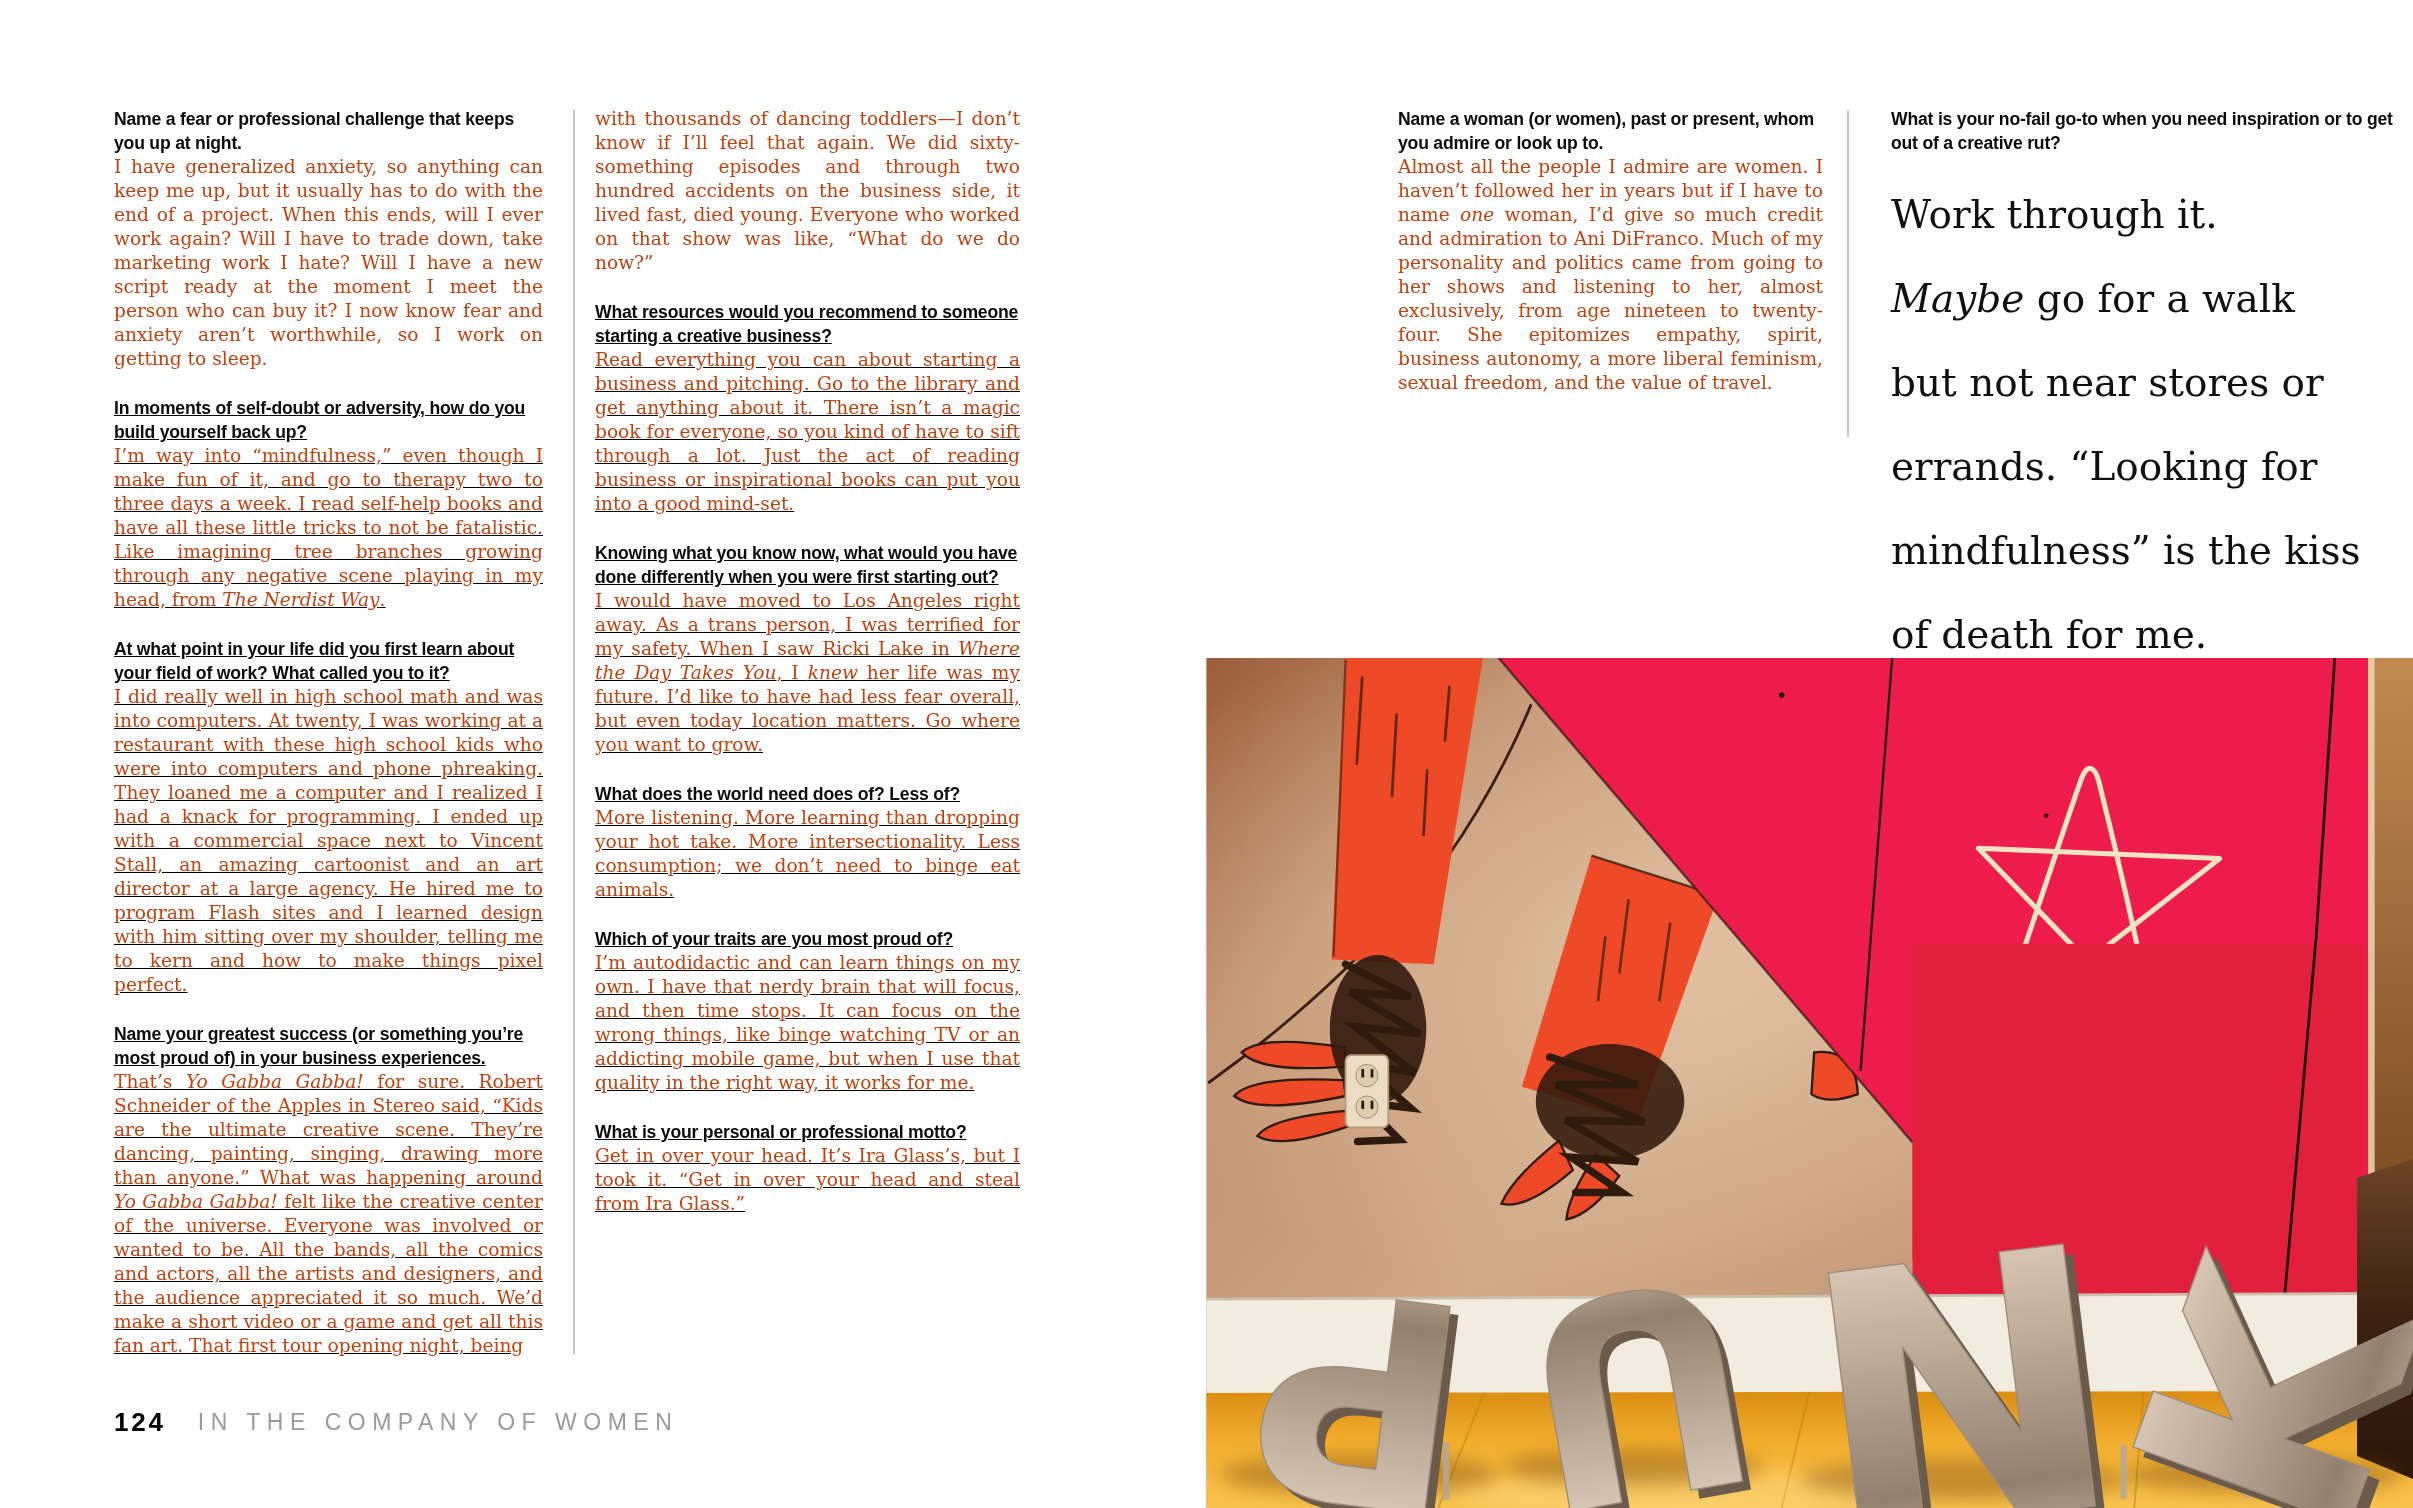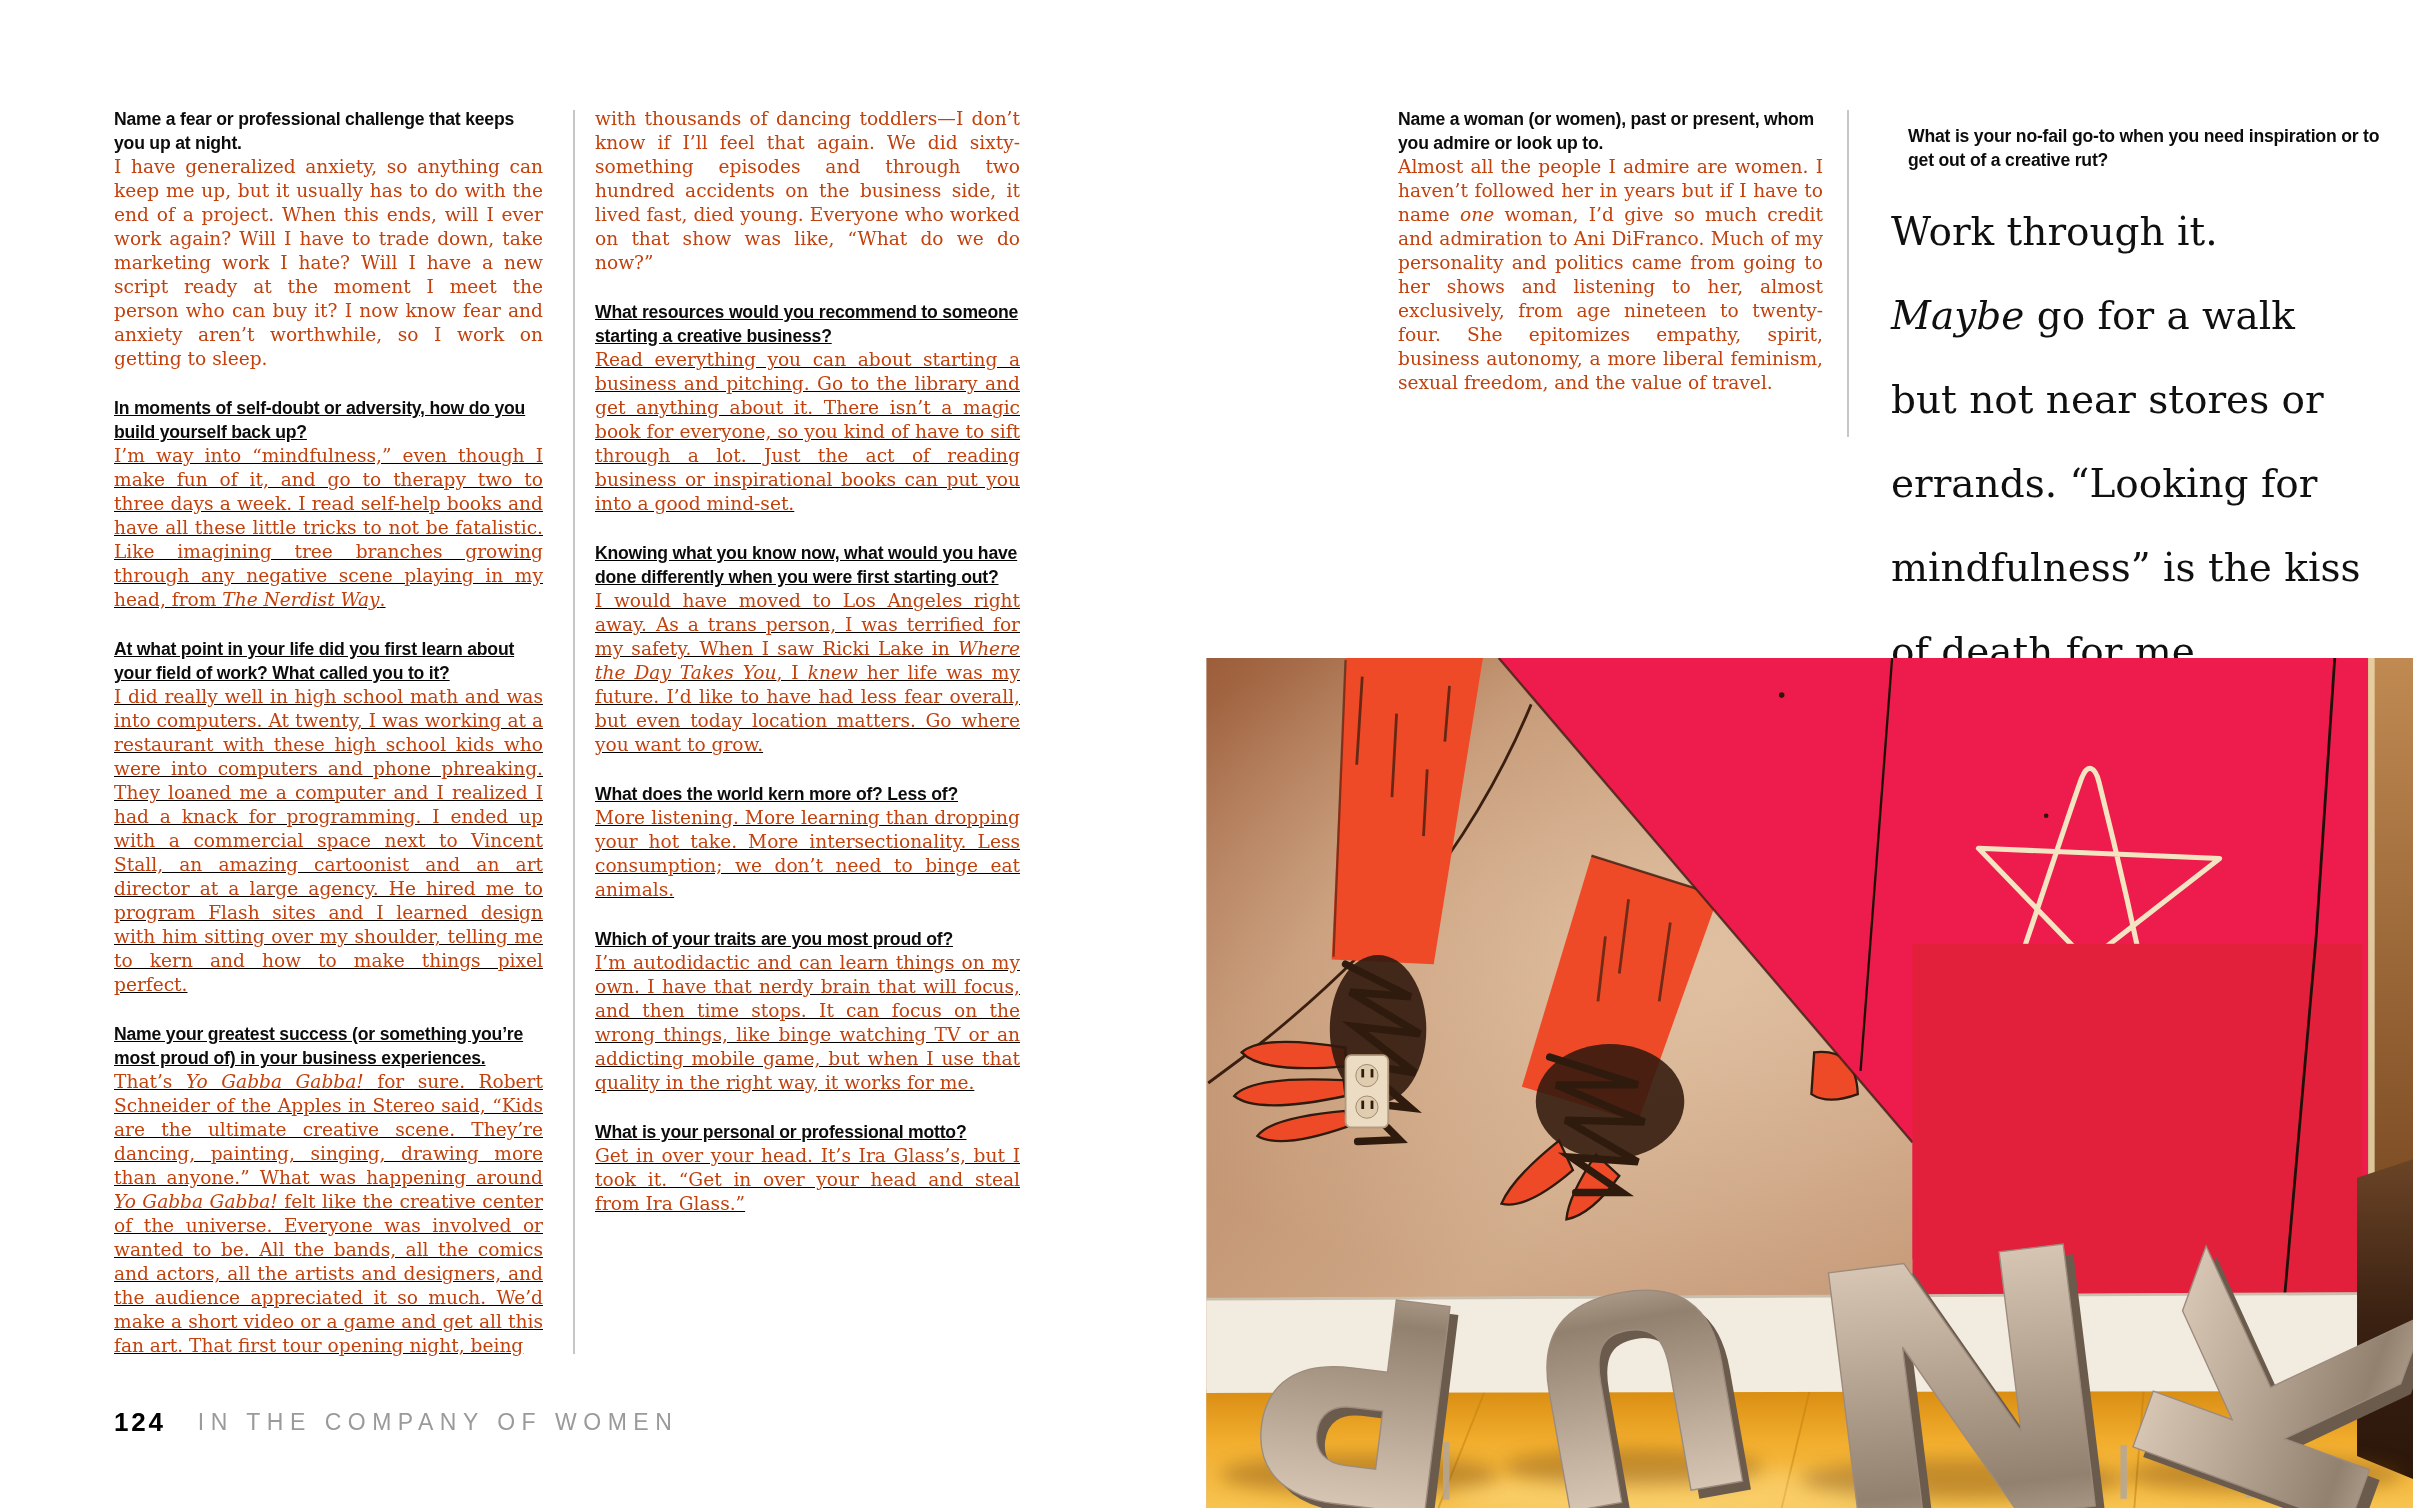--- a/index.html
+++ b/index.html
@@ -10,21 +10,21 @@
   #col2{left:595px;width:425px;}
   #col3{left:1398px;width:425px;}
   .qa+.qa{margin-top:25px;text-decoration:underline;}
   .q{margin:0;font:700 17.6px/24px "Liberation Sans",sans-serif;letter-spacing:-0.2px;color:#0c0c0c;}
   .a{margin:0;font:18.6px/24px "DejaVu Serif",serif;text-align:justify;color:#c2410c;hyphens:auto;}
   .it{font-style:italic;}
   .rule{position:absolute;width:1.9px;background:var(--rule,#c6c6c6);}
   #rule1{left:573px;top:110px;height:1244px;}
   #rule2{left:1847px;top:110px;height:327px;}
   #pullquote{position:absolute;left:1891px;top:107px;width:509px;}
-  .pq-q{margin:17px;font:700 17.6px/24px "Liberation Sans",sans-serif;letter-spacing:-0.2px;color:#0c0c0c;}
+  .pq-q{margin:0;font:700 17.6px/24px "Liberation Sans",sans-serif;letter-spacing:-0.2px;color:#0c0c0c;}
   .pq-lines{margin-top:16.7px;}
   .pq-line{font:39px/49px "DejaVu Serif",serif;color:#101010;white-space:nowrap;margin-top:35px;}
   #footer{position:absolute;left:114px;top:1407px;display:flex;align-items:center;gap:32px;}
   .pagenum{font:700 26px "Liberation Sans",sans-serif;letter-spacing:2.8px;color:#000;}
   .booktitle{font:23px "Liberation Sans",sans-serif;letter-spacing:6.5px;color:var(--footer_title,#9a9a9a);}
   #photo{position:absolute;left:1206px;top:658px;width:1208px;height:850px;display:block;}
   .letter{font-family:"DejaVu Sans",sans-serif;font-weight:700;}
 </style>
 </head>
 <body>
@@ -68,21 +68,21 @@
         <h3 class="q">What resources would you recommend to someone starting a creative business?</h3>
         <p class="a"><span>Read everything you can about starting a business and pitching. Go to the library and get anything about it. There isn’t a magic book for everyone, so you kind of have to sift through a lot. Just the act of reading business or inspirational books can put you into a good mind-set.</span></p>
       </section>
 
       <section class="qa">
         <h3 class="q">Knowing what you know now, what would you have done differently when you were first starting out?</h3>
         <p class="a"><span>I would have moved to Los Angeles right away. As a trans person, I was terrified for my safety. When I saw Ricki Lake in </span><span class="it">Where the Day Takes You</span><span>, I </span><span class="it">knew</span><span> her life was my future. I’d like to have had less fear overall, but even today location matters. Go where you want to grow.</span></p>
       </section>
 
       <section class="qa">
-        <h3 class="q">What does the world kern more of? Less of?</h3>
+        <h3 class="q">What does the world need does of? Less of?</h3>
         <p class="a"><span>More listening. More learning than dropping your hot take. More intersectionality. Less consumption; we don’t need to binge eat animals.</span></p>
       </section>
 
       <section class="qa">
         <h3 class="q">Which of your traits are you most proud of?</h3>
         <p class="a"><span>I’m autodidactic and can learn things on my own. I have that nerdy brain that will focus, and then time stops. It can focus on the wrong things, like binge watching TV or an addicting mobile game, but when I use that quality in the right way, it works for me.</span></p>
       </section>
 
       <section class="qa">
         <h3 class="q">What is your personal or professional motto?</h3>

